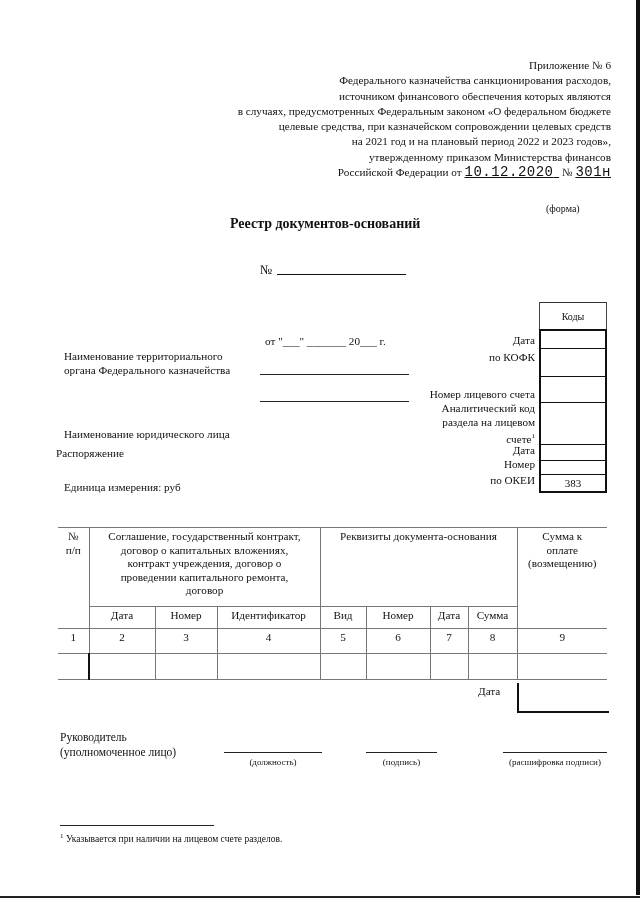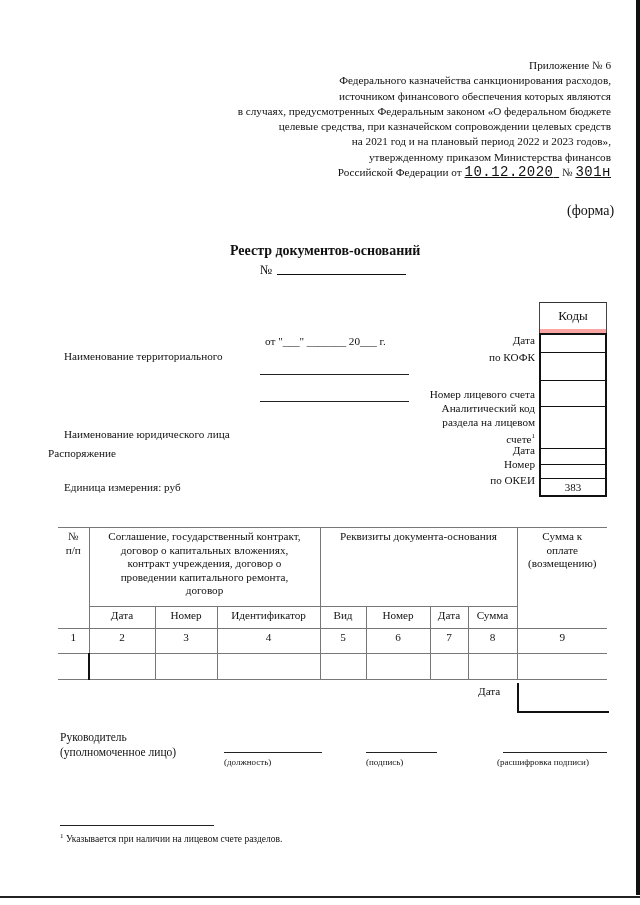--- a/index.html
+++ b/index.html
@@ -5,46 +5,46 @@
   html, body { margin:0; padding:0; }
   body { width:640px; height:905px; background:#fff; position:relative; overflow:hidden;
          font-family:"Liberation Serif", "DejaVu Serif", serif; color:#111; font-size:11px; }
   .right-border { position:absolute; left:636px; top:0; width:4px; height:895px; background:#111; }
   .bottom-border { position:absolute; left:0; top:896px; width:640px; height:2px; background:#222; }
 
   .appendix { position:absolute; right:29px; top:58px; text-align:right; line-height:15.3px; font-size:11.2px; }
   .appendix .line { display:block; white-space:nowrap; }
   .mono-u { font-family:"Liberation Mono", "DejaVu Sans Mono", monospace; font-size:14px; text-decoration:underline; letter-spacing:0.5px; }
 
-  .forma { position:absolute; left:567px; top:203px; font-size:14px; }
-  .title { position:absolute; left:230px; top:243px; font-size:14px; font-weight:bold; }
+  .forma { position:absolute; left:546px; top:203px; font-size:10px; }
+  .title { position:absolute; left:230px; top:216px; font-size:14px; font-weight:bold; }
   .num { position:absolute; left:260px; top:262px; font-size:13px; }
   .num-line { position:absolute; left:277px; top:274px; width:129px; border-bottom:1px solid #111; }
 
   .codes-box { position:absolute; left:539px; top:302px; width:66px; border:1px solid #444; border-top:1px solid #333; }
-  .codes-head { height:26px; display:flex; align-items:center; justify-content:center; font-size:13px; border-bottom:5px solid #fca5a5; }
+  .codes-head { height:26px; display:flex; align-items:center; justify-content:center; font-size:10px; border-bottom:1px solid #fca5a5; }
   .codes-body { border:2px solid #111; margin:-1px -1px -1px -1px; }
   .code-cell { border-bottom:1px solid #111; display:flex; align-items:center; justify-content:center; font-size:11px; }
   .code-cell:last-child { border-bottom:none; }
 
   .lbl { position:absolute; font-size:11.2px; line-height:14px; }
   .rlbl { position:absolute; right:105px; text-align:right; font-size:11.2px; line-height:13.8px; white-space:nowrap; }
   .uline { position:absolute; border-bottom:1px solid #222; }
 
   table.grid { position:absolute; left:58px; top:527px; border-collapse:collapse; font-size:11.2px; }
   table.grid td { border:1px solid #777; text-align:center; vertical-align:top; padding:2px 2px; line-height:13.6px; }
   .thick-row td { border-top:2px solid #111; border-bottom:2px solid #111; }
   .thick-left { border-left:2px solid #111 !important; }
 
   .itogo { position:absolute; left:478px; top:685px; font-size:11.2px; }
   .itogo-box { position:absolute; left:517px; top:683px; width:90px; height:28px; border-left:2px solid #111; border-bottom:2px solid #111; }
 
   .sign { position:absolute; font-size:11.5px; line-height:15px; }
   .sig-line { position:absolute; border-bottom:1px solid #222; }
-  .sig-cap { position:absolute; font-size:9px; text-align:left; }
+  .sig-cap { position:absolute; font-size:9px; text-align:center; }
 
   .fn-line { position:absolute; left:60px; top:825px; width:154px; border-bottom:1px solid #222; }
   .footnote { position:absolute; left:60px; top:832px; font-size:9.5px; }
   sup { font-size:7px; }
 </style>
 </head>
 <body>
 
 <div class="right-border"></div>
 <div class="bottom-border"></div>
@@ -67,25 +67,26 @@
 
 <div class="forma">(форма)</div>
 <div class="title">Реестр документов-оснований</div>
 <div class="num">№</div>
 <div class="num-line"></div>
 
 <div class="lbl" style="left:265px; top:334px;">от "___" _______ 20___ г.</div>
 
 <div class="lbl" style="left:64px; top:349px;">
   <div>Наименование территориального</div>
+  <div>органа Федерального казначейства</div>
 </div>
 <div class="uline" style="left:260px; top:374px; width:149px;"></div>
 <div class="uline" style="left:260px; top:401px; width:149px;"></div>
 <div class="lbl" style="left:64px; top:427px;">Наименование юридического лица</div>
-<div class="lbl" style="left:48px; top:446px;">Распоряжение</div>
+<div class="lbl" style="left:56px; top:446px;">Распоряжение</div>
 <div class="lbl" style="left:64px; top:480px;">Единица измерения: руб</div>
 
 <div class="rlbl" style="top:334px;">Дата</div>
 <div class="rlbl" style="top:351px;">по КОФК</div>
 <div class="rlbl" style="top:388px;">Номер лицевого счета</div>
 <div class="rlbl" style="top:402px;">
   <div>Аналитический код</div>
   <div>раздела на лицевом</div>
   <div><span>счете</span><sup>1</sup></div>
 </div>

